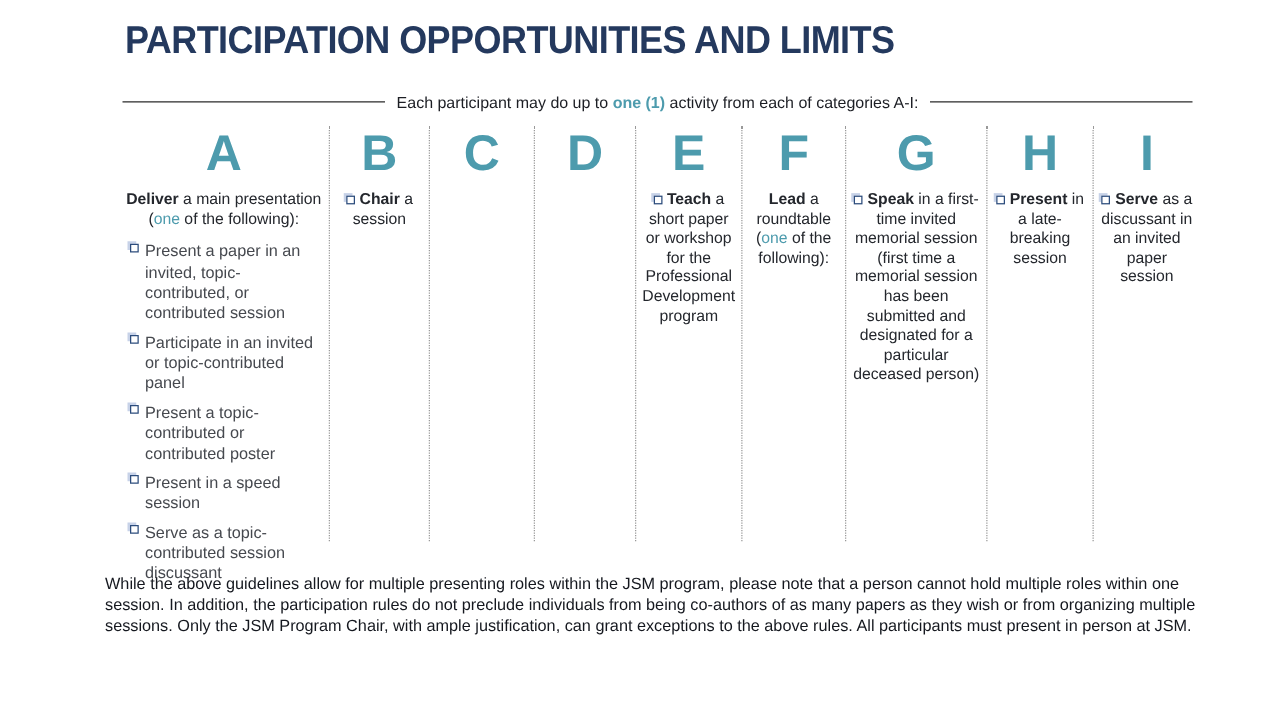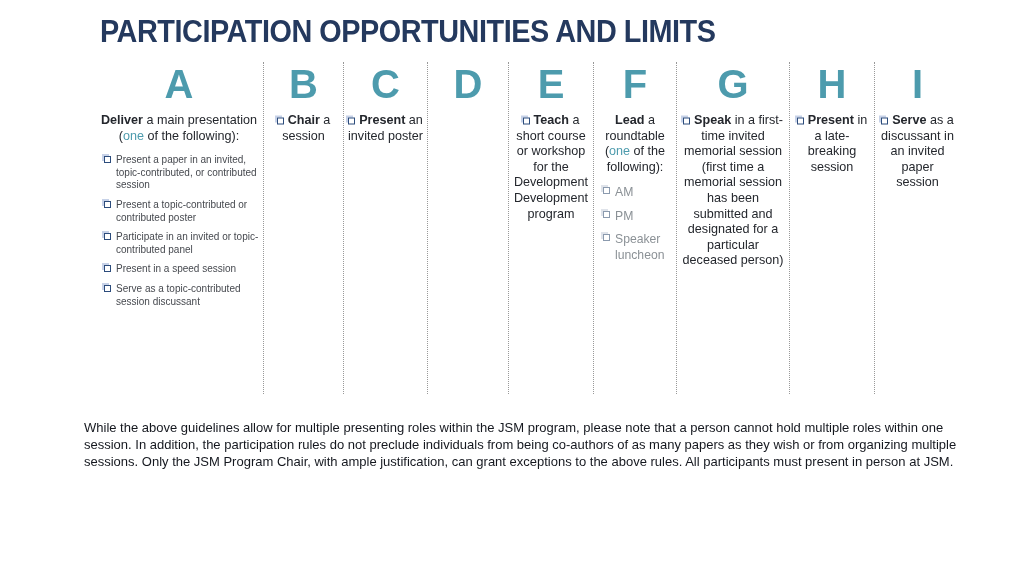--- a/index.html
+++ b/index.html
@@ -76,21 +76,21 @@
     color: #24272d;
     padding: 0 1px;
   }
   .col-head .b { font-weight: bold; }
   .col-head .teal { color: var(--teal); margin-top: 25px; }
 
   .items { margin-top: 10px; text-align: left; padding-left: 6px; padding-right: 1px; }
   .item {
     display: flex;
     gap: 5px;
-    font-size: 10px;
+    font-size: 13px;
     line-height: 1.26;
     color: var(--item-text);
     margin-bottom: 7px;
   }
   .cb {
     flex: 0 0 auto;
     display: inline-block;
     width: 7px; height: 7px;
     background: #fff;
     border: 1.4px solid var(--checkbox-navy);
@@ -110,80 +110,70 @@
   }
 </style>
 </head>
 <body>
 
 <div class="page">
 
   <h1 class="title">PARTICIPATION OPPORTUNITIES AND LIMITS</h1>
 
 
+  <div class="rule">
+    <span class="rule-line"></span>
+    <span class="rule-text"><span>Each participant may do up to </span><span class="hl">one (1)</span><span> activity from each of categories A-I:</span></span>
+    <span class="rule-line"></span>
+  </div>
 
   <div class="columns" id="columns">
       <div class="col" style="width: 169px;">
         <div class="letter">A</div>
         <div class="col-head"><span class="b">Deliver</span><span> a main presentation (</span><span class=" teal">one</span><span> of the following):</span></div>
         <div class="items">
           <div class="item">
             <span class="cb"></span>
             <span>Present a paper in an invited, topic-contributed, or contributed session</span>
           </div>
           <div class="item">
             <span class="cb"></span>
-            <span>Present a topic-contributed or contributed poster</span>
+            <span>Participate in an invited or topic-contributed panel</span>
           </div>
           <div class="item">
             <span class="cb"></span>
-            <span>Participate in an invited or topic-contributed panel</span>
+            <span>Present a topic-contributed or contributed poster</span>
           </div>
           <div class="item">
             <span class="cb"></span>
             <span>Present in a speed session</span>
           </div>
           <div class="item">
             <span class="cb"></span>
             <span>Serve as a topic-contributed session discussant</span>
           </div>
         </div>
       </div>
       <div class="col" style="width: 80px;">
         <div class="letter">B</div>
         <div class="col-head"><span class="cb inline"></span><span class="b">Chair</span><span> a session</span></div>
       </div>
       <div class="col" style="width: 84px;">
         <div class="letter">C</div>
-        <div class="col-head"><span class="cb inline"></span><span class="b">Present</span><span> an invited poster</span></div>
       </div>
       <div class="col" style="width: 81px;">
         <div class="letter">D</div>
       </div>
       <div class="col" style="width: 85px;">
         <div class="letter">E</div>
-        <div class="col-head"><span class="cb inline"></span><span class="b">Teach</span><span> a short course or workshop for the Development Development program</span></div>
+        <div class="col-head"><span class="cb inline"></span><span class="b">Teach</span><span> a short paper or workshop for the Professional Development program</span></div>
       </div>
       <div class="col" style="width: 83px;">
         <div class="letter">F</div>
         <div class="col-head"><span class="b">Lead</span><span> a roundtable (</span><span class=" teal">one</span><span> of the following):</span></div>
-        <div class="items muted">
-          <div class="item">
-            <span class="cb"></span>
-            <span>AM</span>
-          </div>
-          <div class="item">
-            <span class="cb"></span>
-            <span>PM</span>
-          </div>
-          <div class="item">
-            <span class="cb"></span>
-            <span>Speaker luncheon</span>
-          </div>
-        </div>
       </div>
       <div class="col" style="width: 113px;">
         <div class="letter">G</div>
         <div class="col-head"><span class="cb inline"></span><span class="b">Speak</span><span> in a first-time invited memorial session (first time a memorial session has been submitted and designated for a particular deceased person)</span></div>
       </div>
       <div class="col" style="width: 85px;">
         <div class="letter">H</div>
         <div class="col-head"><span class="cb inline"></span><span class="b">Present</span><span> in a late-breaking session</span></div>
       </div>
       <div class="col" style="width: 85px;">

